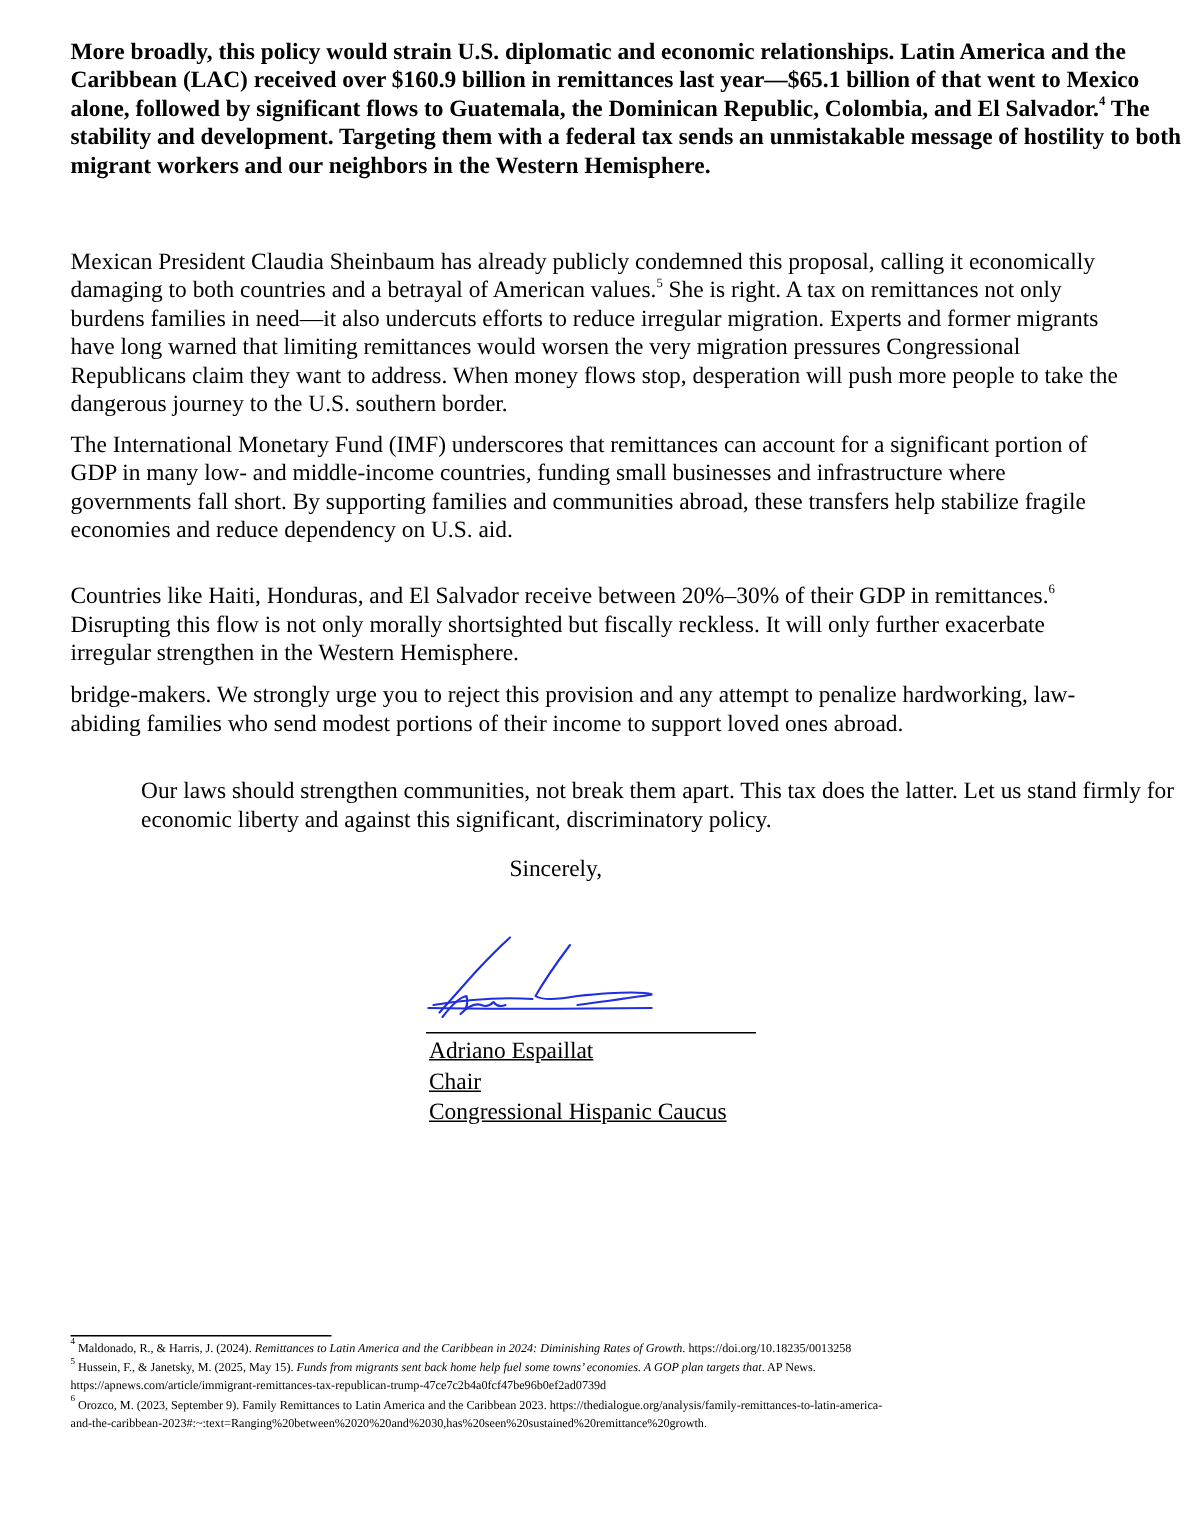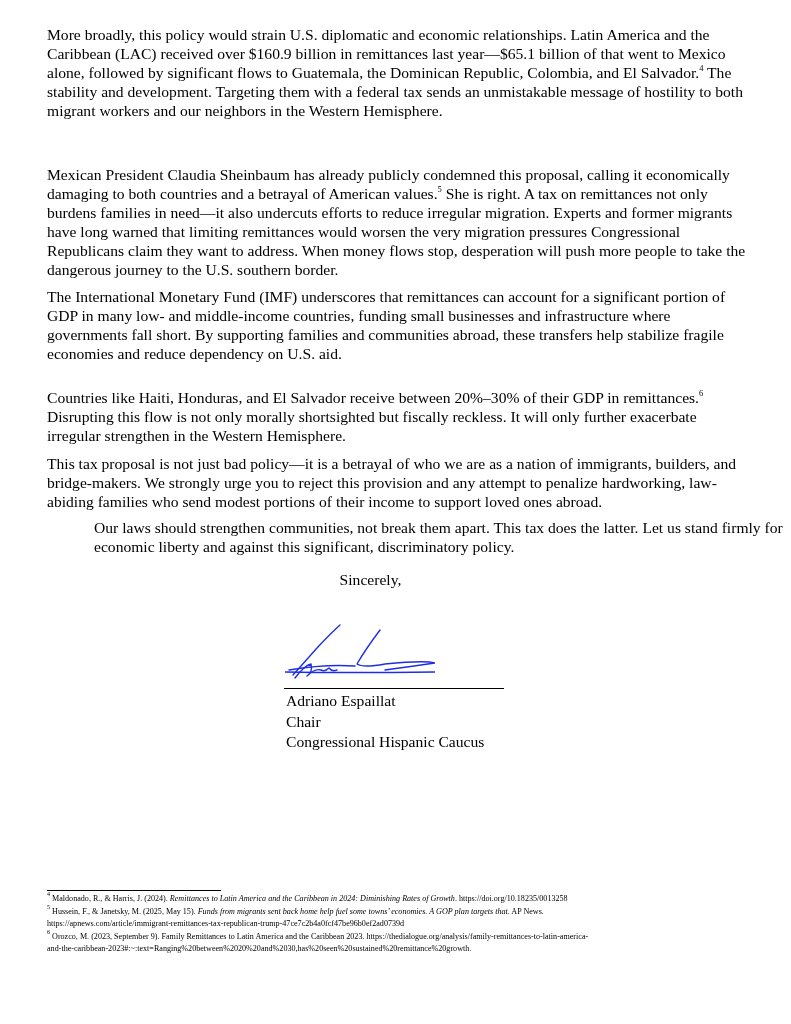--- a/index.html
+++ b/index.html
@@ -2,32 +2,32 @@
 <html><head>
 <meta charset="utf-8">
 <style>
   html, body { margin: 0; padding: 0; background: #ffffff; }
   body { width: 791px; height: 1024px; position: relative; overflow: hidden; }
   .page { position: absolute; left: 0; top: 0; width: 791px; height: 1024px; background: #fff; color: #000;
           font-family: "Liberation Serif", "DejaVu Serif", serif; }
   .para { position: absolute; left: 47px; width: 720px; font-size: 15.6px; line-height: 19.1px; white-space: nowrap; }
   .para .ln { display: block; }
   sup { font-size: 8.5px; line-height: 0; position: relative; top: -1px; vertical-align: super; }
-  .p1 { top: 25px; }
+  .p1 { top: 25px; font-weight: bold; }
   .p2 { top: 165px; }
   .p3 { top: 287px; }
   .p4 { top: 388px; }
   .p5 { top: 454px; }
   .p6 { top: 518px; margin-left: 47px; }
   .closing { position: absolute; left: 0; width: 727px; top: 570px; text-align: center; font-size: 15.6px; line-height: 19px; }
   .closing span { position: relative; left: 7px; }
   .signature { position: absolute; left: 285px; top: 620px; width: 150px; height: 60px; }
   .sig-line { position: absolute; left: 284px; top: 688px; width: 220px; height: 0; border-top: 1.3px solid #000; }
   .signer { position: absolute; left: 286px; top: 691px; font-size: 15.6px; line-height: 20.5px; }
-  .signer div { display: block; }
+  .signer div { display: block; text-decoration: underline; }
   .fn-rule { position: absolute; left: 47px; top: 890px; width: 174px; height: 0; border-top: 1px solid #000; }
   .footnotes { position: absolute; left: 47px; top: 893px; width: 720px; font-size: 8.1px; line-height: 12.5px; white-space: nowrap; }
   .footnotes .fn { display: block; }
   .footnotes sup { font-size: 6px; top: -1px; }
   .footnotes i { font-style: italic; }
 </style>
 </head>
 <body>
 
 <div class="page">
@@ -56,21 +56,20 @@
     <span class="ln">economies and reduce dependency on U.S. aid.</span>
   </div>
 
   <div class="para p4">
     <span class="ln"><span>Countries like Haiti, Honduras, and El Salvador receive between 20%–30% of their GDP in remittances.</span><sup>6</sup></span>
     <span class="ln">Disrupting this flow is not only morally shortsighted but fiscally reckless. It will only further exacerbate</span>
     <span class="ln">irregular strengthen in the Western Hemisphere.</span>
   </div>
 
   <div class="para p5">
-    <span class="ln">This tax proposal is not just bad policy—it is a betrayal of who we are as a nation of immigrants, builders, and</span>
     <span class="ln">bridge-makers. We strongly urge you to reject this provision and any attempt to penalize hardworking, law-</span>
     <span class="ln">abiding families who send modest portions of their income to support loved ones abroad.</span>
   </div>
 
   <div class="para p6">
     <span class="ln">Our laws should strengthen communities, not break them apart. This tax does the latter. Let us stand firmly for</span>
     <span class="ln">economic liberty and against this significant, discriminatory policy.</span>
   </div>
 
   <div class="closing">

